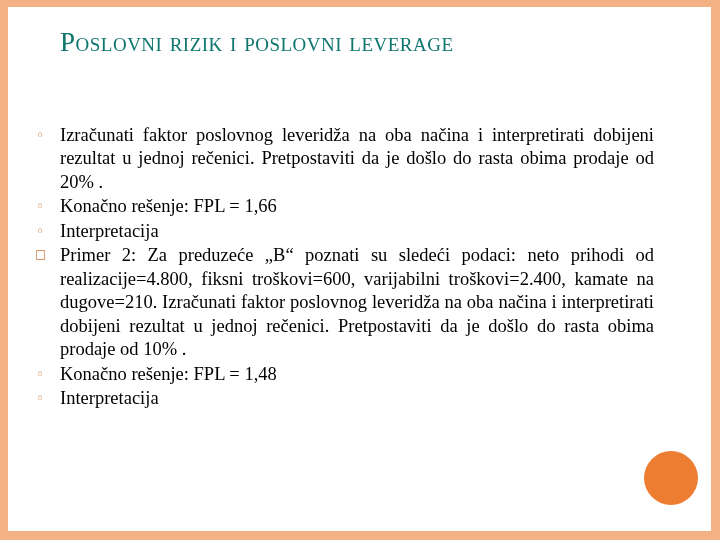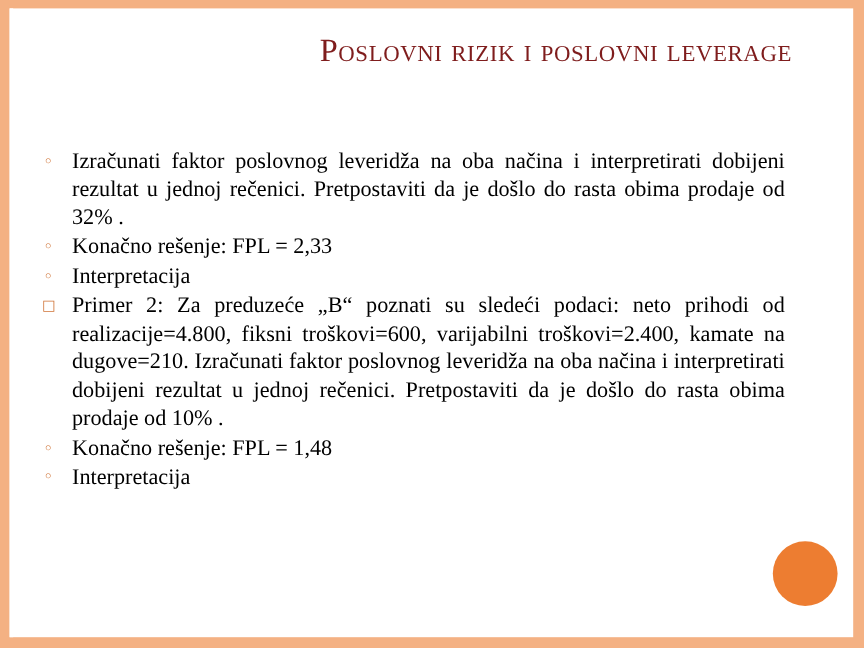--- a/index.html
+++ b/index.html
@@ -68,25 +68,25 @@
     width: 54px;
     height: 54px;
     border-radius: 50%;
     background: #ed7d31;
   }
   .title {
     position: absolute;
     left: 60px;
     top: 24px;
     width: 600px;
-    text-align: right;
+    text-align: left;
     font-size: 27px;
     line-height: 1.35;
     letter-spacing: 0.5px;
-    color: #7f1d1d;
+    color: #0f766e;
     font-family: "Liberation Serif", serif;
     font-weight: normal;
     font-variant: small-caps;
     text-transform: none;
   }
   .body-block {
     position: absolute;
     left: 14px;
     top: 124px;
     width: 640px;
@@ -137,25 +137,25 @@
   <div class="bar-left-inner"></div>
   <div class="bar-right"></div>
   <div class="circle-accent"></div>
 
   <div class="title">Poslovni rizik i poslovni leverage</div>
 
   <div class="body-block">
     <ul class="bullets">
       <li>
         <span class="marker">◦</span>
-        <span class="txt">Izračunati faktor poslovnog leveridža na oba načina i interpretirati dobijeni rezultat u jednoj rečenici. Pretpostaviti da je došlo do rasta obima prodaje od 32% .</span>
+        <span class="txt">Izračunati faktor poslovnog leveridža na oba načina i interpretirati dobijeni rezultat u jednoj rečenici. Pretpostaviti da je došlo do rasta obima prodaje od 20% .</span>
       </li>
       <li class="">
         <span class="marker">◦</span>
-        <span class="txt no-justify">Konačno rešenje: FPL = 2,33</span>
+        <span class="txt no-justify">Konačno rešenje: FPL = 1,66</span>
       </li>
       <li>
         <span class="marker">◦</span>
         <span class="txt no-justify">Interpretacija</span>
       </li>
       <li>
         <span class="marker square">□</span>
         <span class="txt">Primer 2: Za preduzeće „B“ poznati su sledeći podaci: neto prihodi od realizacije=4.800, fiksni troškovi=600, varijabilni troškovi=2.400, kamate na dugove=210. Izračunati faktor poslovnog leveridža na oba načina i interpretirati dobijeni rezultat u jednoj rečenici. Pretpostaviti da je došlo do rasta obima prodaje od 10% .</span>
       </li>
       <li>

